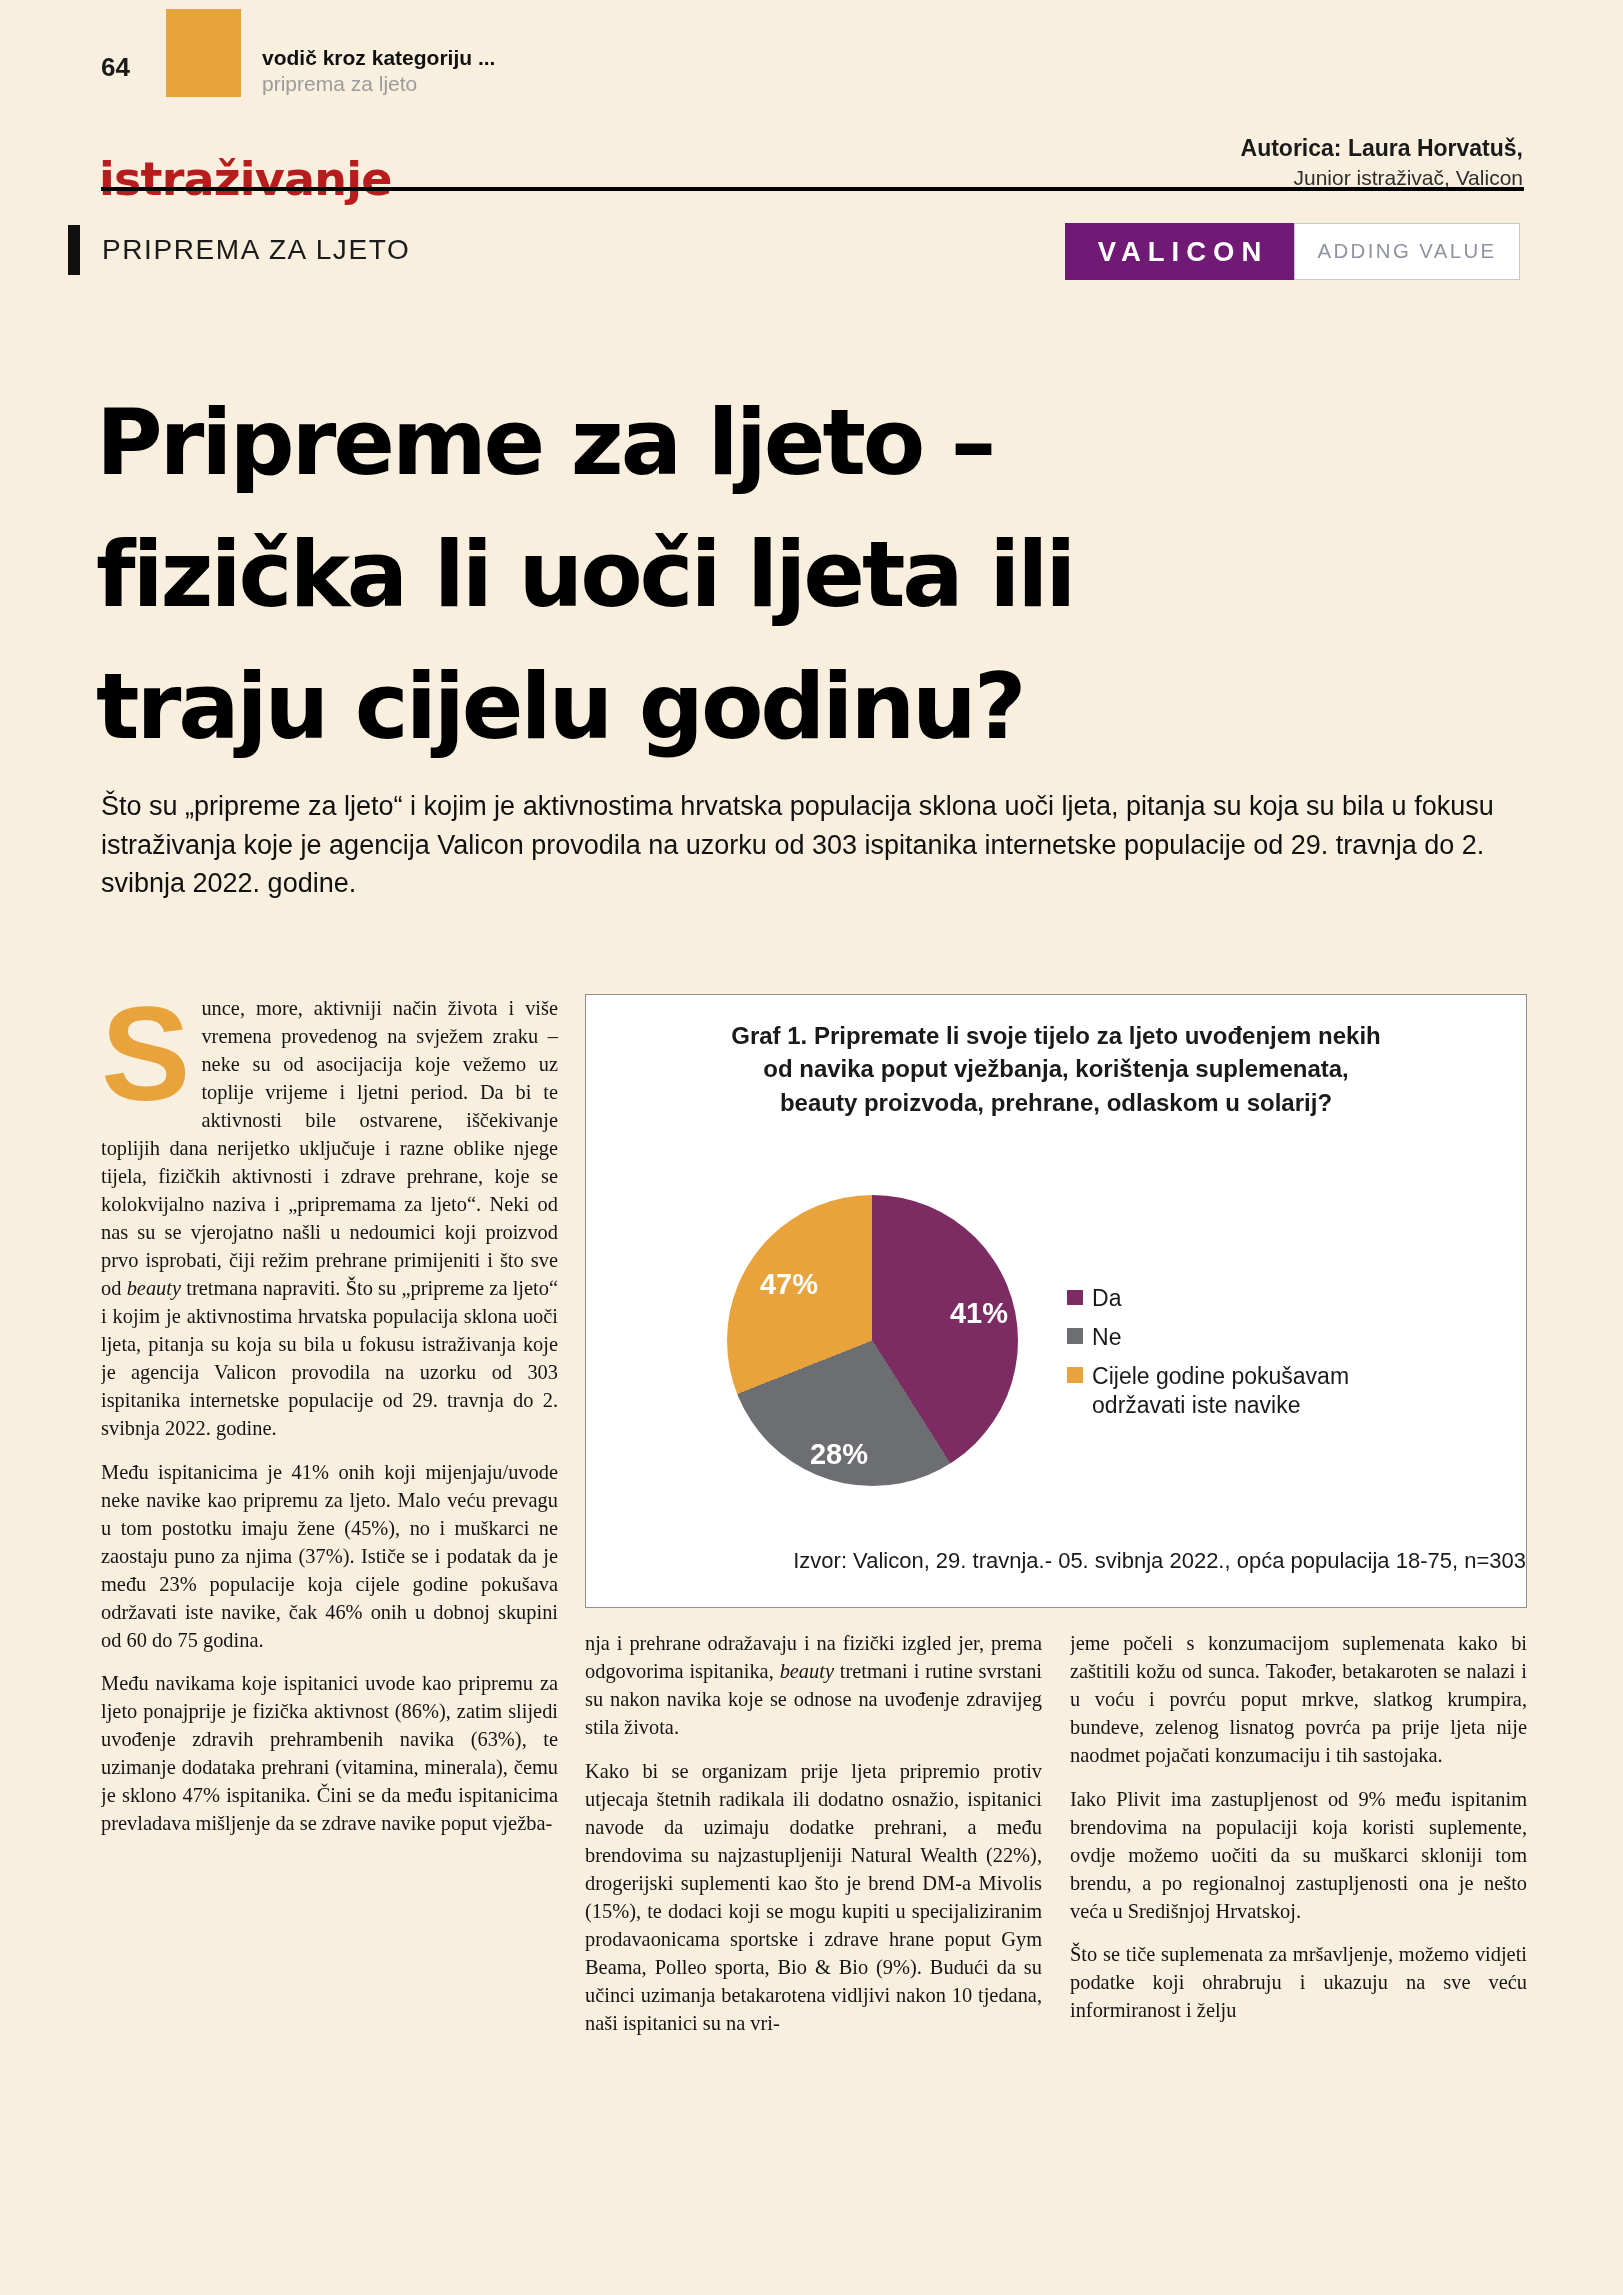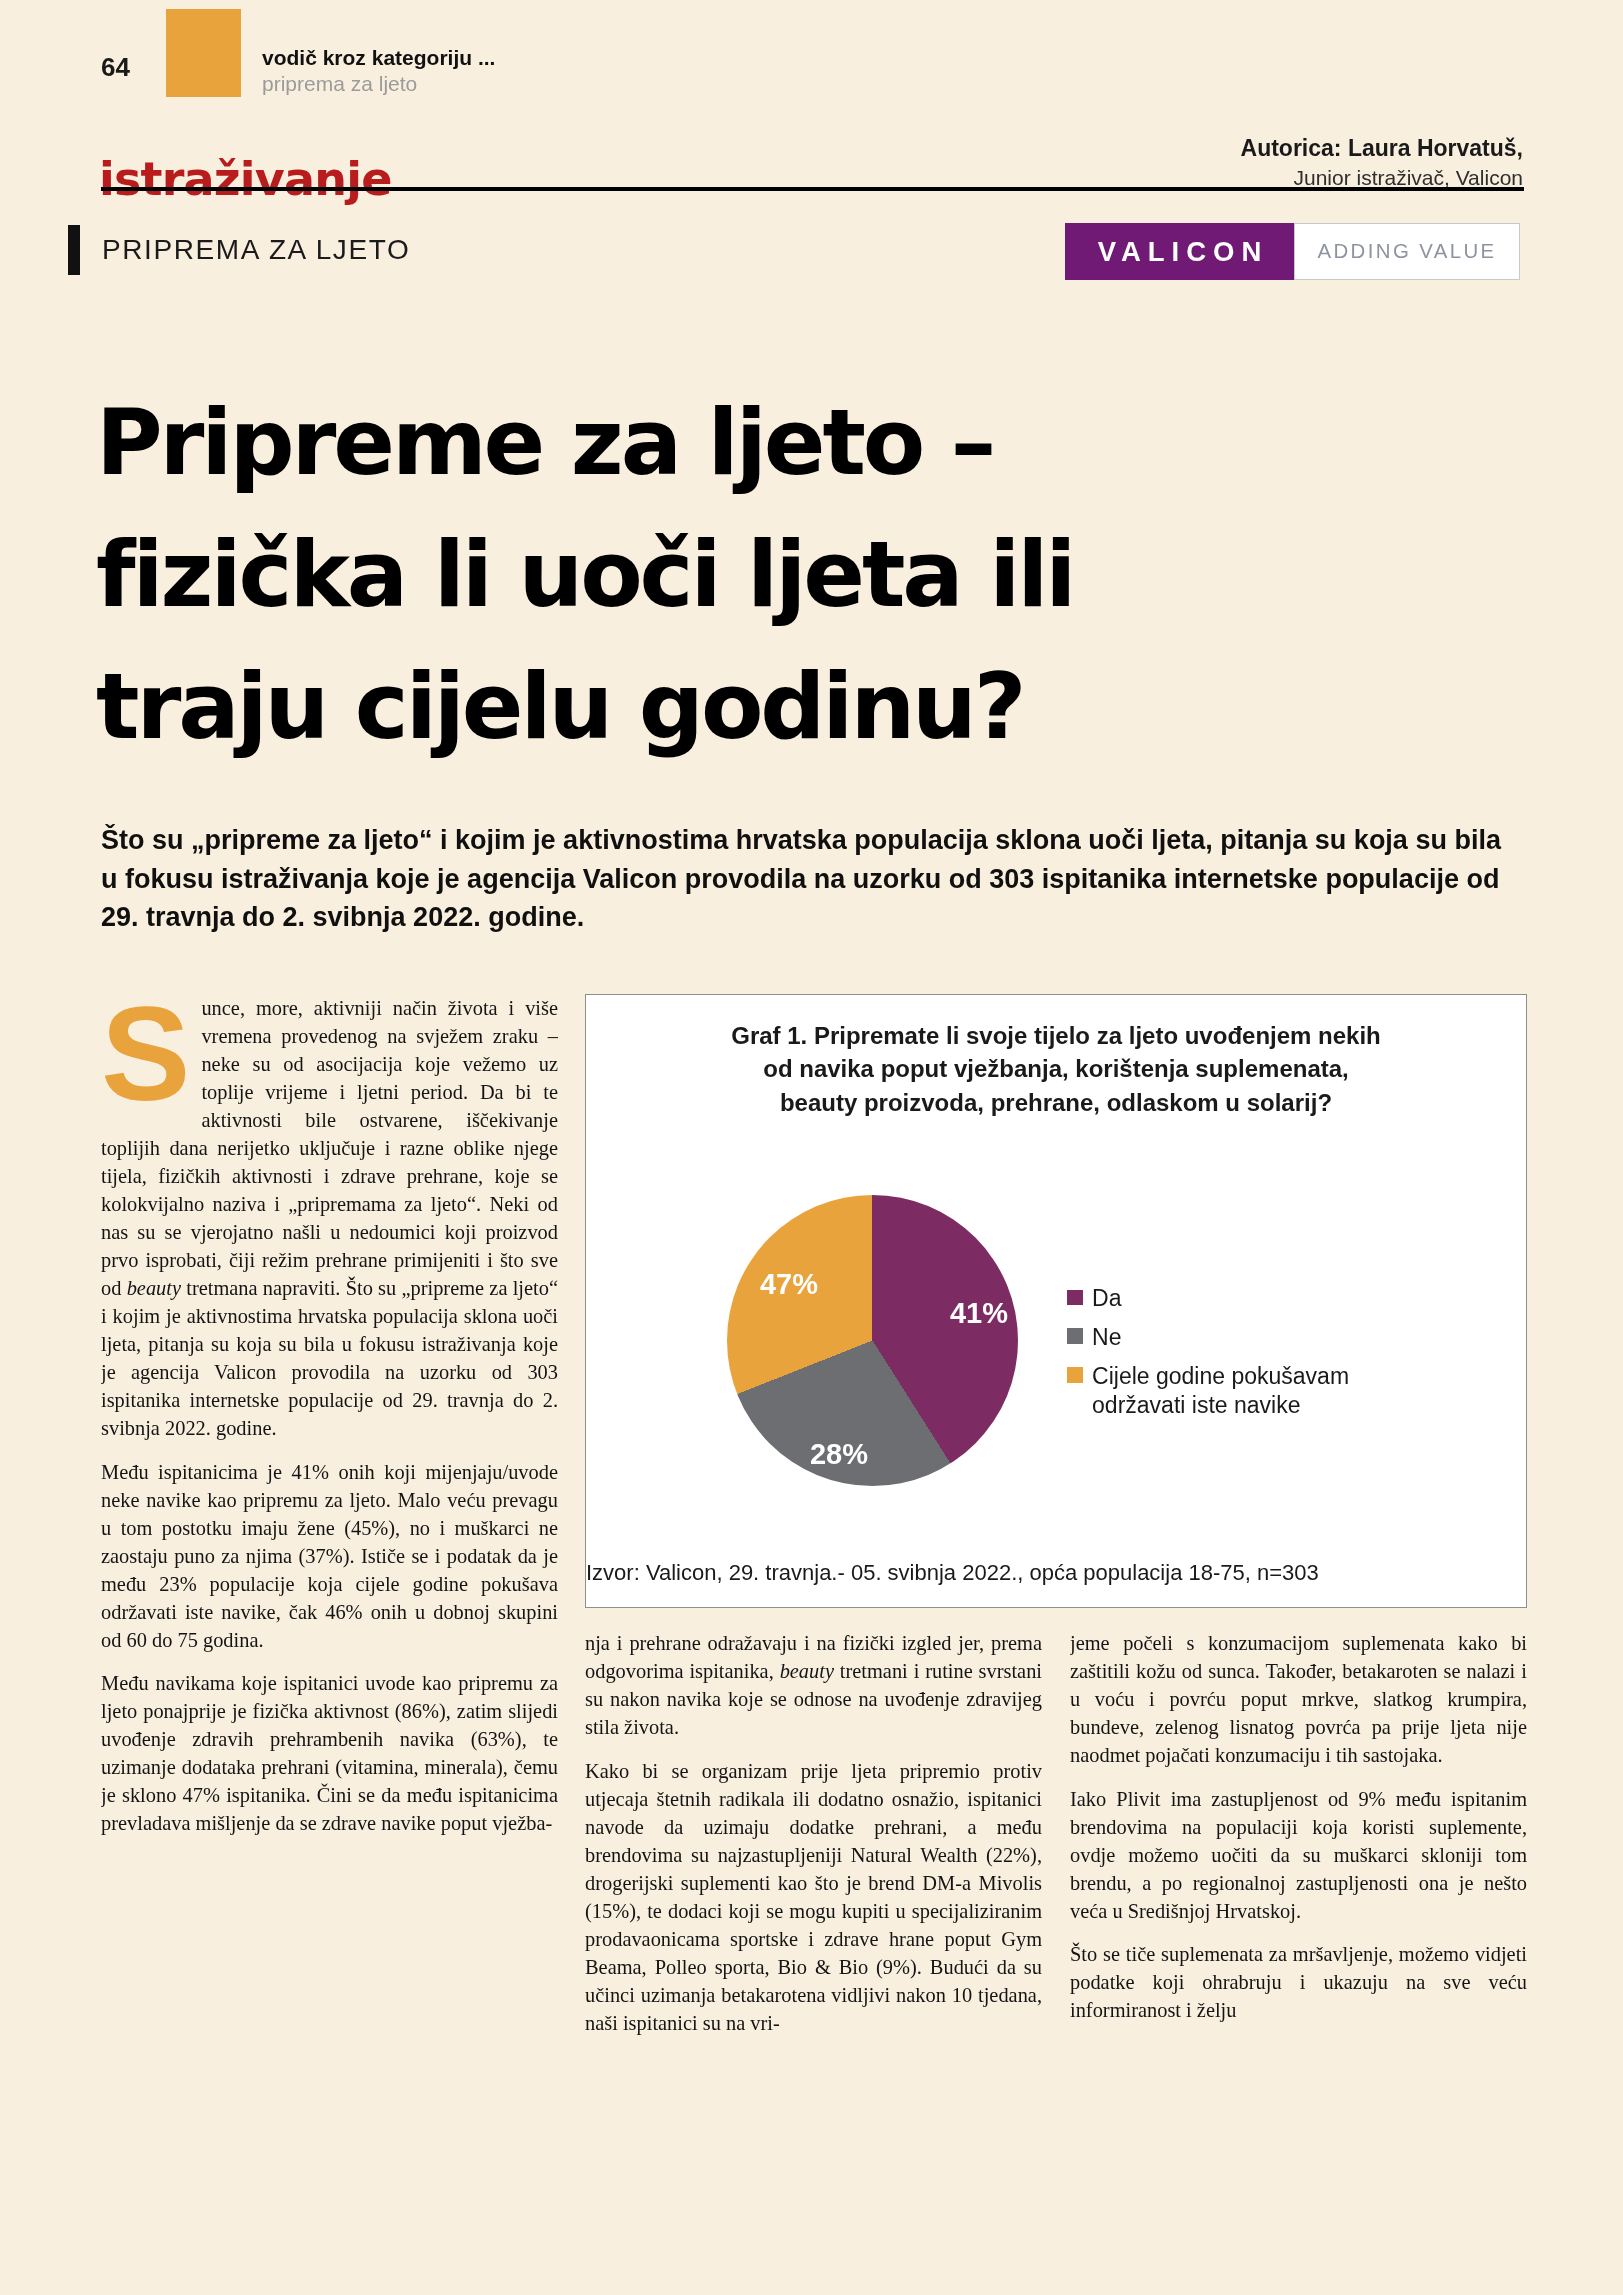--- a/index.html
+++ b/index.html
@@ -45,22 +45,22 @@
     font-size: 20.4px; font-weight: 500; letter-spacing: 2.4px;
   }
 
   
   .headline {
     position: absolute; left: 96px; top: 316px; width: 1445px;
     font-family: "DejaVu Sans", sans-serif; font-weight: bold;
     font-size: 91px; line-height: 1.45; letter-spacing: -3.1px; color: #000;
   }
   .lead {
-    position: absolute; left: 101px; top: 821px; width: 1414px;
-    font-size: 27px; line-height: 1.43; color: #101010; font-weight: bold;
+    position: absolute; left: 101px; top: 787px; width: 1414px;
+    font-size: 27px; line-height: 1.43; color: #101010;
   }
 
   
   .col {
     position: absolute; width: 457px;
     font-family: "Liberation Serif", serif;
     font-size: 20.4px; line-height: 28px; text-align: justify; color: #141414;
     overflow: hidden;
   }
   .col p { margin: 0 0 15.7px 0; }
@@ -92,21 +92,21 @@
     position: absolute; transform: translate(-50%, -50%);
     color: #fff; font-weight: bold; font-size: 29px; white-space: nowrap;
   }
   .pl-da { left: 393px; top: 318px; }
   .pl-ne { left: 253px; top: 459px; }
   .pl-cg { left: 203px; top: 289px; }
   .legend { position: absolute; left: 481px; top: 289px; width: 330px; }
   .legend-item { display: flex; gap: 9.4px; margin-bottom: 10.2px; font-size: 23px; line-height: 1.25; color: #1a1a1a; }
   .legend-swatch { width: 15.7px; height: 15.7px; margin-top: 5.5px; flex: none; }
   .chart-source {
-    position: absolute; left: 0; right: 0; bottom: 21px; text-align: left;
+    position: absolute; left: 0; right: 0; bottom: 33px; text-align: right;
     font-size: 22px; color: #1a1a1a;
   }
 </style>
 </head>
 <body>
 
 <div class="page">
 
   <div class="pagenum">64</div>
   <div class="brand-square" style="background: rgb(232, 163, 60);"></div>

